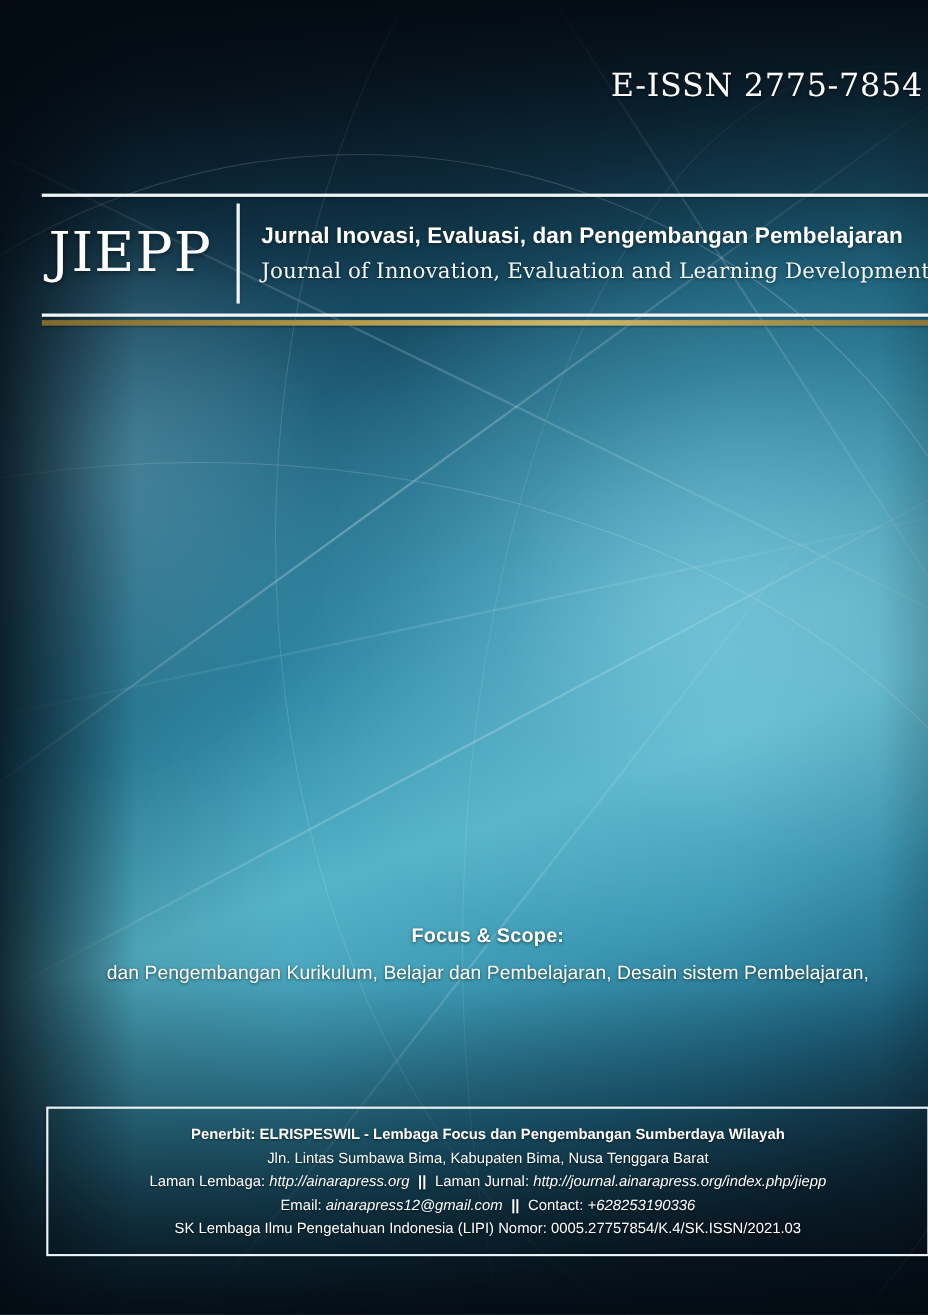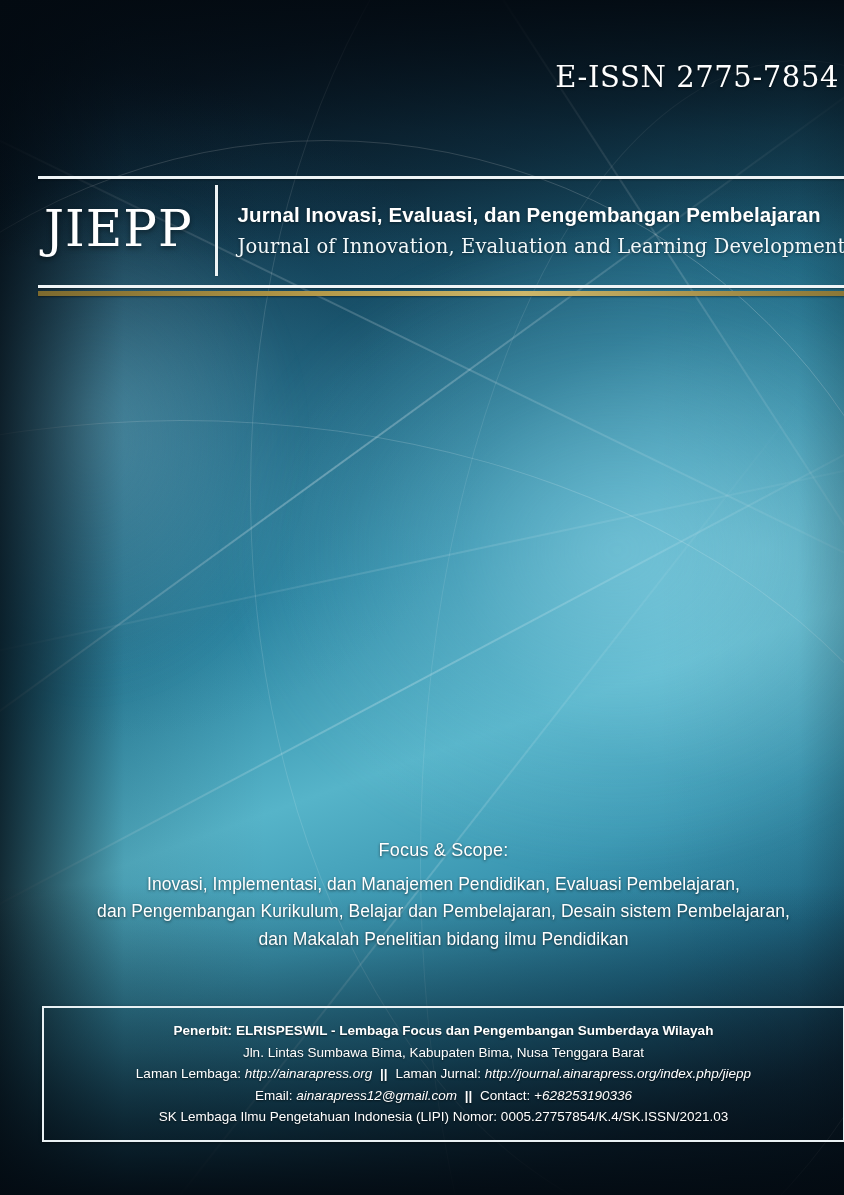--- a/index.html
+++ b/index.html
@@ -175,21 +175,21 @@
     position: absolute;
     left: 50px;
     right: 50px;
     top: 840px;
     text-align: center;
     color: #ffffff;
     text-shadow: 0 1px 3px rgba(0,0,0,0.6);
   }
   .scope-title {
     font-size: 18px;
-    font-weight: normal;
+    font-weight: bold;
     margin-bottom: 10px;
     letter-spacing: 0.2px;
   }
   .scope-text {
     font-size: 17.5px;
     line-height: 1.56;
     letter-spacing: 0.05px;
   }
 
   
@@ -250,23 +250,21 @@
         <div class="title-en">Journal of Innovation, Evaluation and Learning Development</div>
       </div>
     </div>
     <div class="rule-bottom"></div>
     <div class="rule-accent"></div>
   </div>
 
   <div class="scope">
     <div class="scope-title">Focus &amp; Scope:</div>
     <div class="scope-text">
-      <div>Inovasi, Implementasi, dan Manajemen Pendidikan, Evaluasi Pembelajaran,</div>
       <div>dan Pengembangan Kurikulum, Belajar dan Pembelajaran, Desain sistem Pembelajaran,</div>
-      <div>dan Makalah Penelitian bidang ilmu Pendidikan</div>
     </div>
   </div>
 
   <div class="pub-box">
     <div class="pub-line b">
       <span class="lbl">Penerbit:</span>
       <span>ELRISPESWIL - Lembaga Focus dan Pengembangan Sumberdaya Wilayah</span>
     </div>
     <div class="pub-line">Jln. Lintas Sumbawa Bima, Kabupaten Bima, Nusa Tenggara Barat</div>
     <div class="pub-line">

